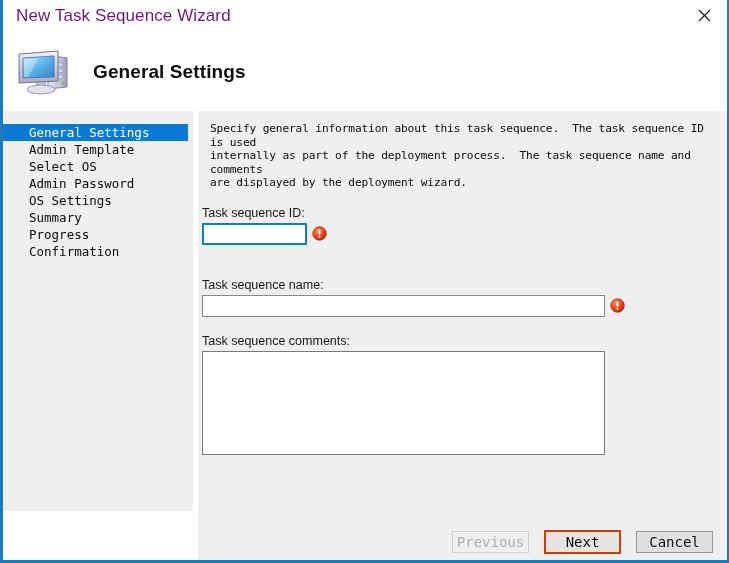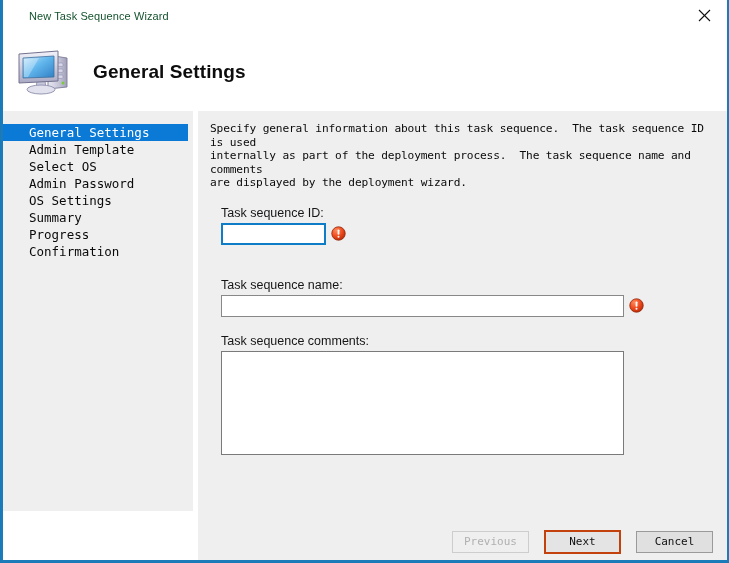--- a/index.html
+++ b/index.html
@@ -51,23 +51,23 @@
   
   #titlebar {
     position: absolute;
     left: 2px; right: 2px; top: 0;
     height: 32px;
     background: #ffffff;
     display: flex;
     align-items: center;
   }
   #title-text {
-    font-size: 11px;
-    color: #14532d;
-    padding-left: 26px;
+    font-size: 17px;
+    color: #701a75;
+    padding-left: 13px;
     white-space: nowrap;
     letter-spacing: .1px;
   }
   #close-btn {
     position: absolute;
     right: 0; top: 0;
     width: 45px; height: 31px;
     display: flex; align-items: center; justify-content: center;
     cursor: default;
     background: transparent;
@@ -136,21 +136,21 @@
   #desc {
     font-family: "DejaVu Sans Mono", "Liberation Mono", monospace;
     font-size: 11.2px;
     line-height: 13.5px;
     color: #0a0a0a;
     padding: 11px 9px 0 12px;
     white-space: pre-wrap;
     letter-spacing: -0.15px;
   }
 
-  .field-block { padding-left: 23px; }
+  .field-block { padding-left: 4px; }
   .field-label {
     font-size: 12.5px;
     color: #161616;
     margin-bottom: 3px;
   }
   .field-row { display: flex; align-items: center; }
 
   input.txt {
     border: 1px solid #888888;
     background: #ffffff;
@@ -188,21 +188,21 @@
     left: 195px; right: 0; top: 404px;
     height: 53px;
     background: #efefef;
     display: flex;
     align-items: center;
     justify-content: flex-end;
     padding-right: 14px;
   }
   .btn {
     font-family: "DejaVu Sans Mono", "Liberation Mono", monospace;
-    font-size: 11px;
+    font-size: 14px;
     height: 22px;
     min-width: 77px;
     margin-left: 15px;
     background: #e0e0e0;
     border: 1px solid #9a9a9a;
     color: #101010;
     display: flex;
     align-items: center;
     justify-content: center;
     cursor: default;

